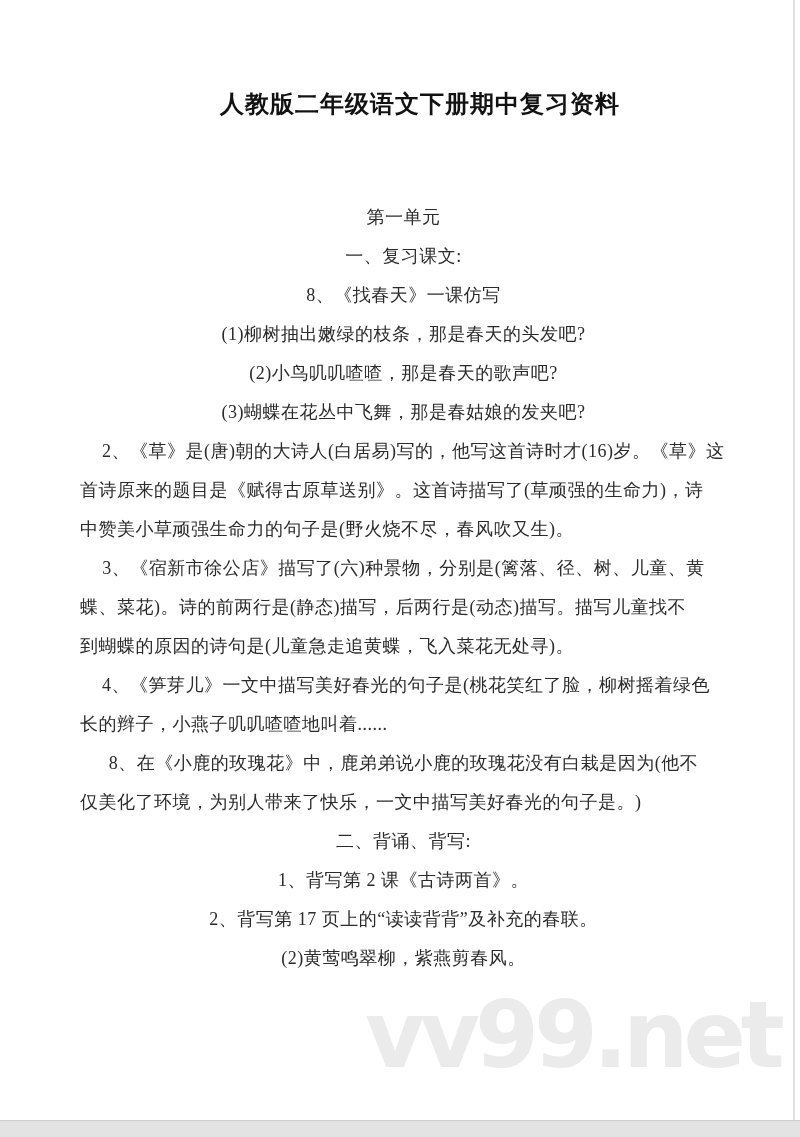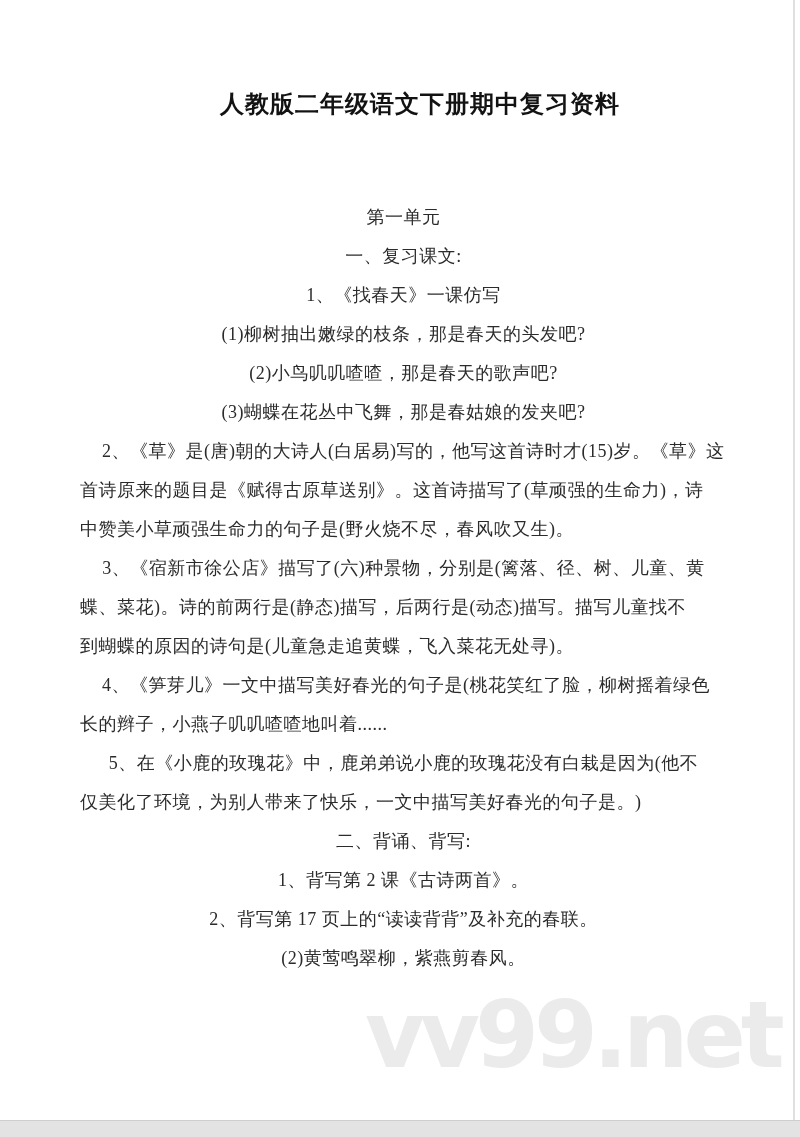--- a/index.html
+++ b/index.html
@@ -77,33 +77,33 @@
 </head>
 <body>
 
 <div class="page">
   <h1 class="doc-title">人教版二年级语文下册期中复习资料</h1>
 
   <div class="doc-body">
 
   <div class="line indent">第一单元</div>
       <div class="line indent">一、复习课文:</div>
-      <div class="line indent">1、《找春天》一课仿写</div>
+      <div class="line indent">8、《找春天》一课仿写</div>
       <div class="line indent">(1)柳树抽出嫩绿的枝条，那是春天的头发吧?</div>
       <div class="line indent">(2)小鸟叽叽喳喳，那是春天的歌声吧?</div>
       <div class="line indent">(3)蝴蝶在花丛中飞舞，那是春姑娘的发夹吧?</div>
-      <div class="line indent">2、《草》是(唐)朝的大诗人(白居易)写的，他写这首诗时才(15)岁。《草》这</div>
+      <div class="line indent">2、《草》是(唐)朝的大诗人(白居易)写的，他写这首诗时才(16)岁。《草》这</div>
       <div class="line">首诗原来的题目是《赋得古原草送别》。这首诗描写了(草顽强的生命力)，诗</div>
       <div class="line">中赞美小草顽强生命力的句子是(野火烧不尽，春风吹又生)。</div>
       <div class="line indent">3、《宿新市徐公店》描写了(六)种景物，分别是(篱落、径、树、儿童、黄</div>
       <div class="line">蝶、菜花)。诗的前两行是(静态)描写，后两行是(动态)描写。描写儿童找不</div>
       <div class="line">到蝴蝶的原因的诗句是(儿童急走追黄蝶，飞入菜花无处寻)。</div>
       <div class="line indent">4、《笋芽儿》一文中描写美好春光的句子是(桃花笑红了脸，柳树摇着绿色</div>
       <div class="line">长的辫子，小燕子叽叽喳喳地叫着......</div>
-      <div class="line indent">5、在《小鹿的玫瑰花》中，鹿弟弟说小鹿的玫瑰花没有白栽是因为(他不</div>
+      <div class="line indent">8、在《小鹿的玫瑰花》中，鹿弟弟说小鹿的玫瑰花没有白栽是因为(他不</div>
       <div class="line">仅美化了环境，为别人带来了快乐，一文中描写美好春光的句子是。)</div>
       <div class="line indent">二、背诵、背写:</div>
       <div class="line indent">1、背写第 2 课《古诗两首》。</div>
       <div class="line indent">2、背写第 17 页上的“读读背背”及补充的春联。</div>
       <div class="line indent">(2)黄莺鸣翠柳，紫燕剪春风。</div>
     </div>
 
   <div class="watermark">vv99.net</div>
 
   <div class="page-right-edge"></div>

